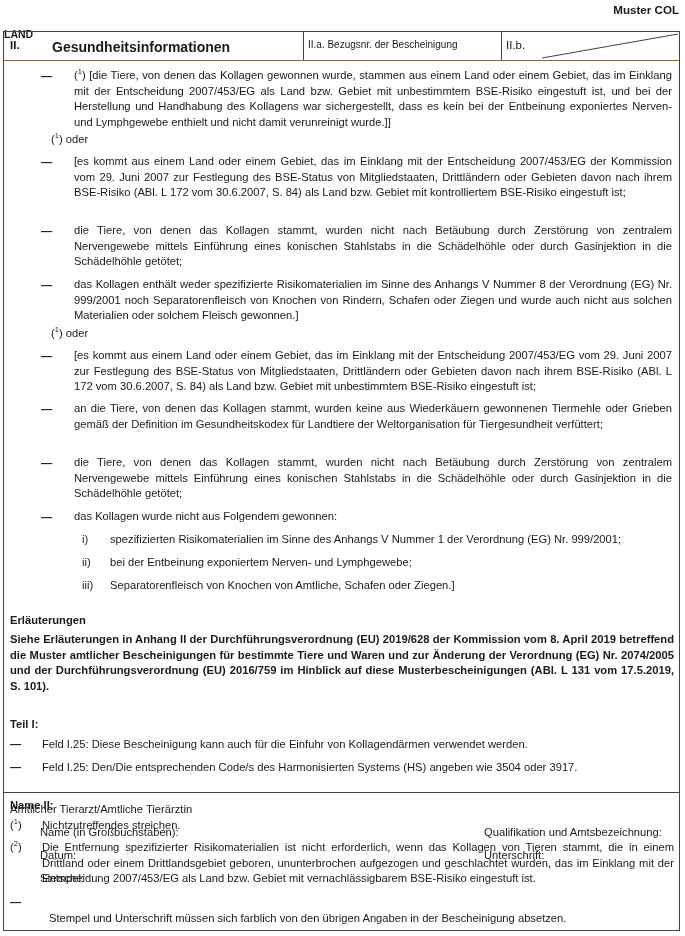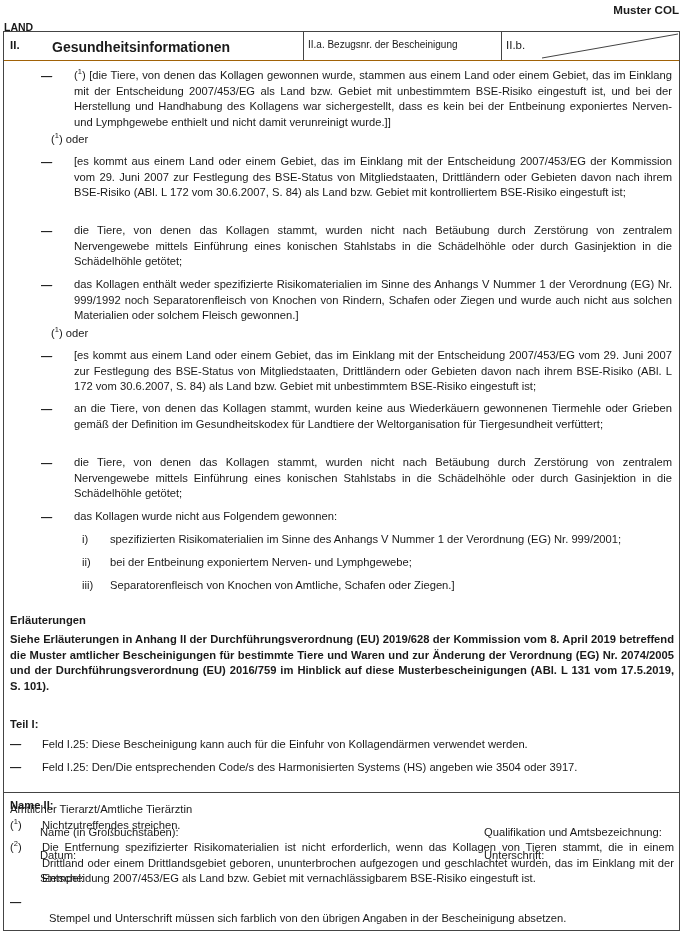--- a/index.html
+++ b/index.html
@@ -1,19 +1,19 @@
 <!DOCTYPE html>
 <html><head>
 <meta charset="utf-8">
 <style>
   html, body { margin:0; padding:0; background:#ffffff; }
   body { width:685px; height:936px; position:relative; overflow:hidden;
          font-family:"Liberation Sans", sans-serif; color:#1a1a1a; font-size:11.2px; }
   .top-right { position:absolute; right:6px; top:3px; font-weight:bold; font-size:11.6px; line-height:14px; }
-  .land { position:absolute; left:4px; top:21px; font-weight:bold; font-size:10.5px; }
+  .land { position:absolute; left:4px; top:28px; font-weight:bold; font-size:10.5px; }
   .frame { position:absolute; left:3px; top:31px; width:677px; height:900px; border:1px solid #444; box-sizing:border-box; }
   .hdr { position:absolute; left:0; top:0; width:100%; height:28px; border-bottom:1px solid #a16207; }
   .hdr .c1 { position:absolute; left:6px; top:7px; font-weight:bold; font-size:11.5px; }
   .hdr .c1t { position:absolute; left:48px; top:7px; font-weight:bold; font-size:14px; }
   .hdr .sep1 { position:absolute; left:299px; top:0; width:1px; height:28px; background:#444; }
   .hdr .c2 { position:absolute; left:304px; top:7px; font-size:10px; }
   .hdr .sep2 { position:absolute; left:497px; top:0; width:1px; height:28px; background:#444; }
   .hdr .c3 { position:absolute; left:502px; top:7px; font-size:11.5px; }
   .hdr svg { position:absolute; left:498px; top:0; }
   .body { position:absolute; left:0; top:28px; width:100%; }
@@ -49,21 +49,21 @@
     <span class="dash" style="left:37px; top:10px;">—</span>
     <div class="p" style="left:70px; top:8px; width:598px;">(<span class="sup">1</span>) <span>[die Tiere, von denen das Kollagen gewonnen wurde, stammen aus einem Land oder einem Gebiet, das im Einklang mit der Entscheidung 2007/453/EG als Land bzw. Gebiet mit unbestimmtem BSE-Risiko eingestuft ist, und bei der Herstellung und Handhabung des Kollagens war sichergestellt, dass es kein bei der Entbeinung exponiertes Nerven- und Lymphgewebe enthielt und nicht damit verunreinigt wurde.]]</span></div>
 
     <div class="p" style="left:47px; top:72px;">(<span class="sup">1</span>) <span>oder</span></div>
 
     <span class="dash" style="left:37px; top:96px;">—</span>
     <div class="p" style="left:70px; top:94px; width:598px;">[es kommt aus einem Land oder einem Gebiet, das im Einklang mit der Entscheidung 2007/453/EG der Kommission vom 29. Juni 2007 zur Festlegung des BSE-Status von Mitgliedstaaten, Drittländern oder Gebieten davon nach ihrem BSE-Risiko (ABl. L 172 vom 30.6.2007, S. 84) als Land bzw. Gebiet mit kontrolliertem BSE-Risiko eingestuft ist;</div>
     <span class="dash" style="left:37px; top:165px;">—</span>
     <div class="p" style="left:70px; top:163px; width:598px;">die Tiere, von denen das Kollagen stammt, wurden nicht nach Betäubung durch Zerstörung von zentralem Nervengewebe mittels Einführung eines konischen Stahlstabs in die Schädelhöhle oder durch Gasinjektion in die Schädelhöhle getötet;</div>
     <span class="dash" style="left:37px; top:219px;">—</span>
-    <div class="p" style="left:70px; top:217px; width:598px;">das Kollagen enthält weder spezifizierte Risikomaterialien im Sinne des Anhangs V Nummer 1 der Verordnung (EG) Nr. 999/1992 noch Separatorenfleisch von Knochen von Rindern, Schafen oder Ziegen und wurde auch nicht aus solchen Materialien oder solchem Fleisch gewonnen.]</div>
+    <div class="p" style="left:70px; top:217px; width:598px;">das Kollagen enthält weder spezifizierte Risikomaterialien im Sinne des Anhangs V Nummer 8 der Verordnung (EG) Nr. 999/2001 noch Separatorenfleisch von Knochen von Rindern, Schafen oder Ziegen und wurde auch nicht aus solchen Materialien oder solchem Fleisch gewonnen.]</div>
 
     <div class="p" style="left:47px; top:266px;">(<span class="sup">1</span>) <span>oder</span></div>
 
     <span class="dash" style="left:37px; top:290px;">—</span>
     <div class="p" style="left:70px; top:288px; width:598px;">[es kommt aus einem Land oder einem Gebiet, das im Einklang mit der Entscheidung 2007/453/EG vom 29. Juni 2007 zur Festlegung des BSE-Status von Mitgliedstaaten, Drittländern oder Gebieten davon nach ihrem BSE-Risiko (ABl. L 172 vom 30.6.2007, S. 84) als Land bzw. Gebiet mit unbestimmtem BSE-Risiko eingestuft ist;</div>
     <span class="dash" style="left:37px; top:343px;">—</span>
     <div class="p" style="left:70px; top:341px; width:598px;">an die Tiere, von denen das Kollagen stammt, wurden keine aus Wiederkäuern gewonnenen Tiermehle oder Grieben gemäß der Definition im Gesundheitskodex für Landtiere der Weltorganisation für Tiergesundheit verfüttert;</div>
     <span class="dash" style="left:37px; top:397px;">—</span>
     <div class="p" style="left:70px; top:395px; width:598px;">die Tiere, von denen das Kollagen stammt, wurden nicht nach Betäubung durch Zerstörung von zentralem Nervengewebe mittels Einführung eines konischen Stahlstabs in die Schädelhöhle oder durch Gasinjektion in die Schädelhöhle getötet;</div>
     <span class="dash" style="left:37px; top:451px;">—</span>

